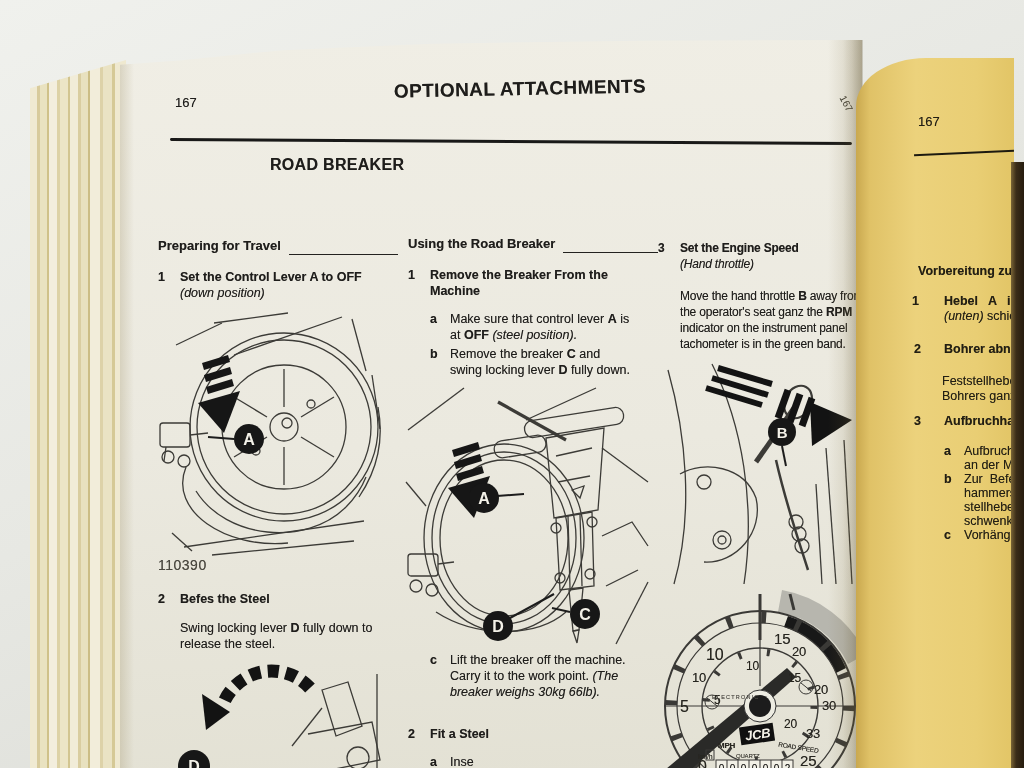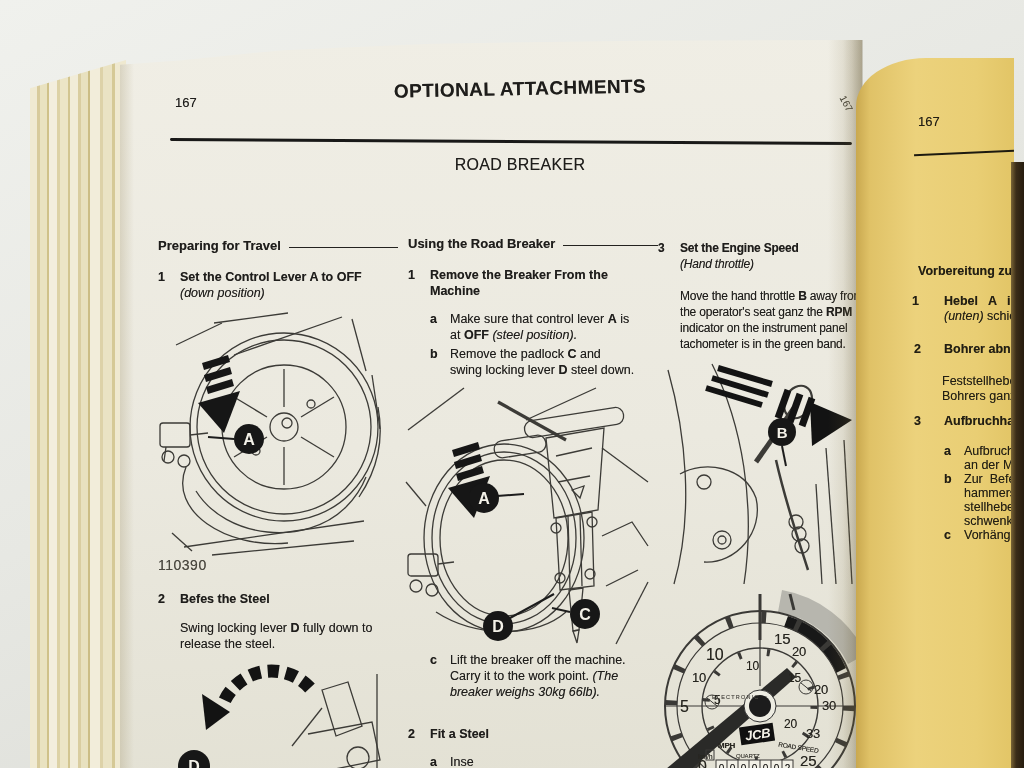--- a/index.html
+++ b/index.html
@@ -32,24 +32,24 @@
     background:linear-gradient(90deg,#c9a84f 0,#e0c267 14px,#ecd27c 60px,#e9ce74 120px,#e2c566 100%);
     border-radius:70px 0 0 0/48px;overflow:hidden}
   .spine{position:absolute;right:0;top:162px;width:13px;height:606px;
     background:linear-gradient(90deg,#7a6536 0,#3a2c18 40%,#261c0e 100%)}
   .gutter{position:absolute;left:843px;top:40px;width:20px;height:728px;
     background:linear-gradient(90deg,rgba(80,66,28,0),rgba(80,66,28,.22))}
   
   .pagenum{font-size:13px}
   .title{font-size:19px;letter-spacing:.4px;font-weight:bold;text-align:center}
   .rule{background:#191918;height:3px;border-radius:2px}
-  .section{font-size:16px;font-weight:normal;text-align:center;letter-spacing:.3px}
+  .section{font-size:16px;font-weight:bold;text-align:left;letter-spacing:.3px}
   
   .col{position:absolute;font-size:12.5px;line-height:16px}
-  .colhead{display:flex;align-items:center;margin-bottom:15px}
+  .colhead{display:flex;align-items:flex-end;margin-bottom:15px}
   .colhead .ch{font-size:13px;white-space:nowrap}
   .hrule{flex:1;height:0;border-bottom:1.6px solid #23221f;margin-left:8px;transform:translateY(1px)}
   .step{display:flex;margin-top:0}
   .num{width:22px;flex:0 0 22px;font-weight:bold}
   .numsm{width:20px;flex:0 0 20px;font-weight:bold}
   .line{white-space:nowrap}
   .fig{display:block}
   .cap{font-size:14px;color:#4a483f;letter-spacing:.5px}
   .item{display:flex;margin-top:0}
   svg{overflow:visible}
@@ -182,22 +182,22 @@
       <div class="item" style="margin:12px 0 0 22px">
         <span class="numsm">a</span>
         <div>
           <div class="line"><span>Make sure that control lever </span><span class="b">A</span><span> is</span></div>
           <div class="line"><span>at </span><span class="b">OFF</span><span class="i"> (steel position).</span></div>
         </div>
       </div>
       <div class="item" style="margin:3px 0 0 22px">
         <span class="numsm">b</span>
         <div>
-          <div class="line"><span>Remove the padlock </span><span class="b">C</span><span> and</span></div>
-          <div class="line"><span>swing locking lever </span><span class="b">D</span><span> steel down.</span></div>
+          <div class="line"><span>Remove the breaker </span><span class="b">C</span><span> and</span></div>
+          <div class="line"><span>swing locking lever </span><span class="b">D</span><span> fully down.</span></div>
         </div>
       </div>
 
       <svg class="fig" style="margin:8px 0 0 -2px" width="242" height="258" viewBox="0 0 242 258">
         <g stroke="#3c3b37" fill="none" stroke-width="1.3">
           <path d="M2,44 L58,2"></path>
             <path d="M120,34 L190,2"></path>
             <path d="M196,62 L242,96"></path>
           <path d="M210,258 L242,196"></path>
             <path d="M0,96 L20,120"></path>

